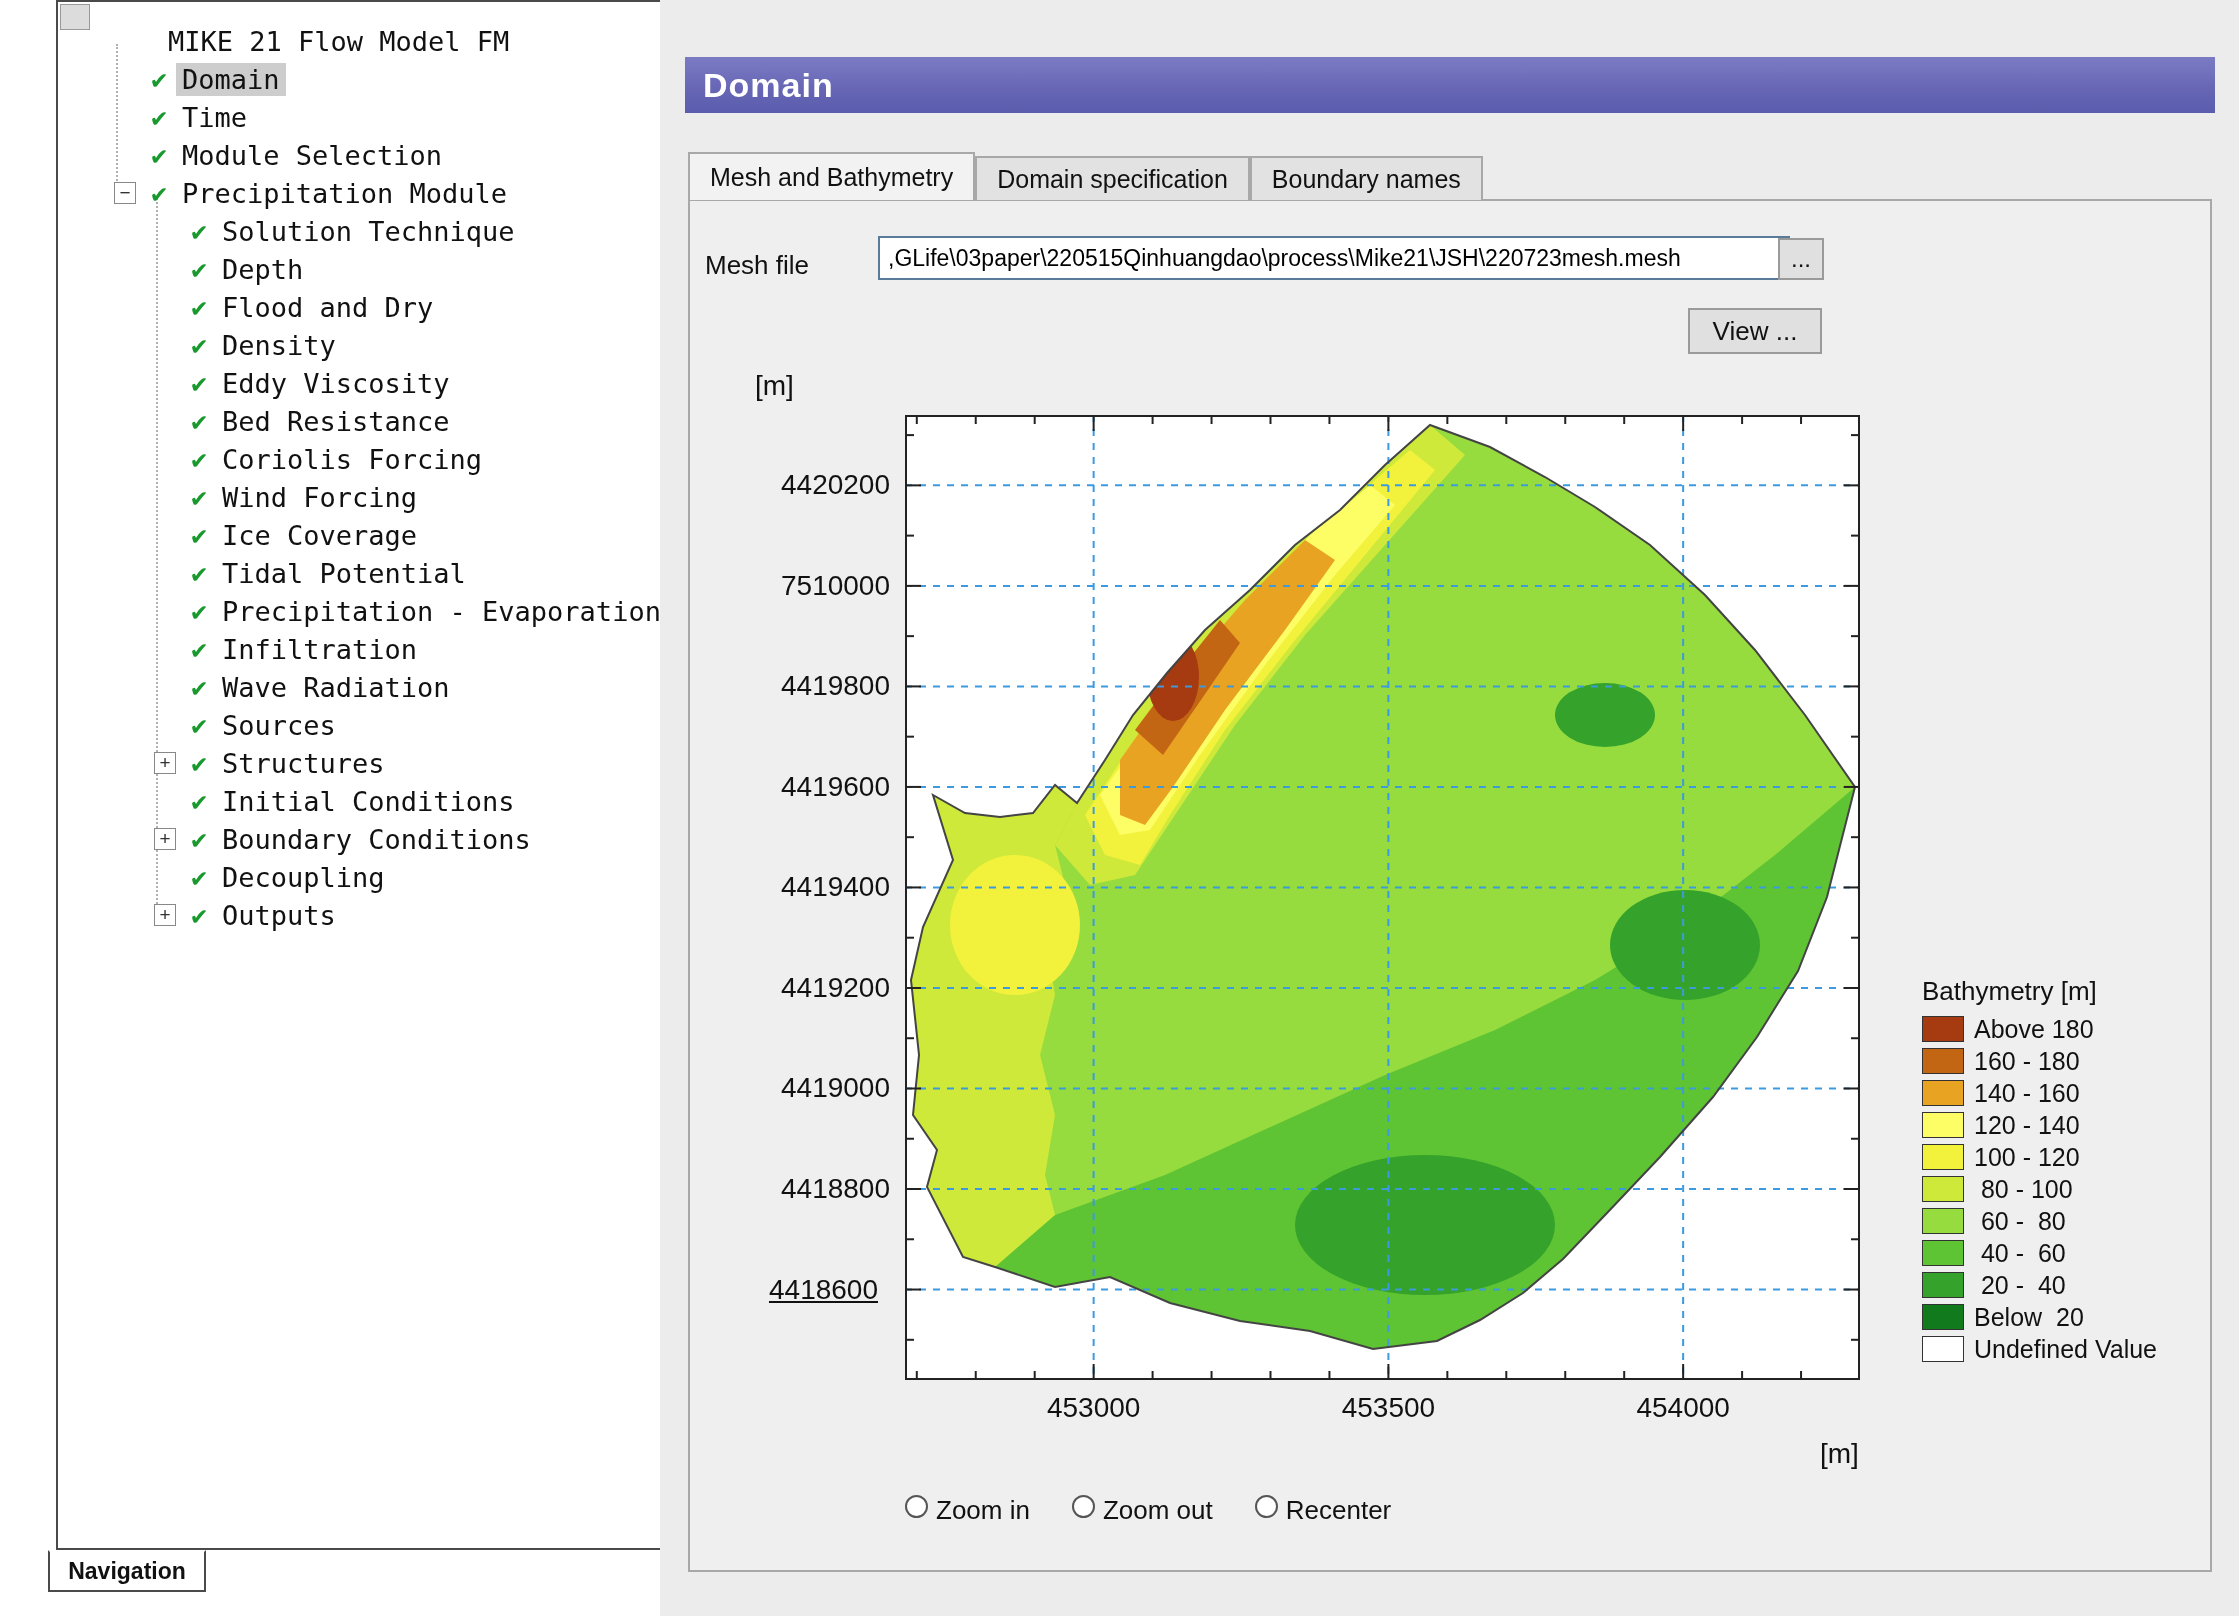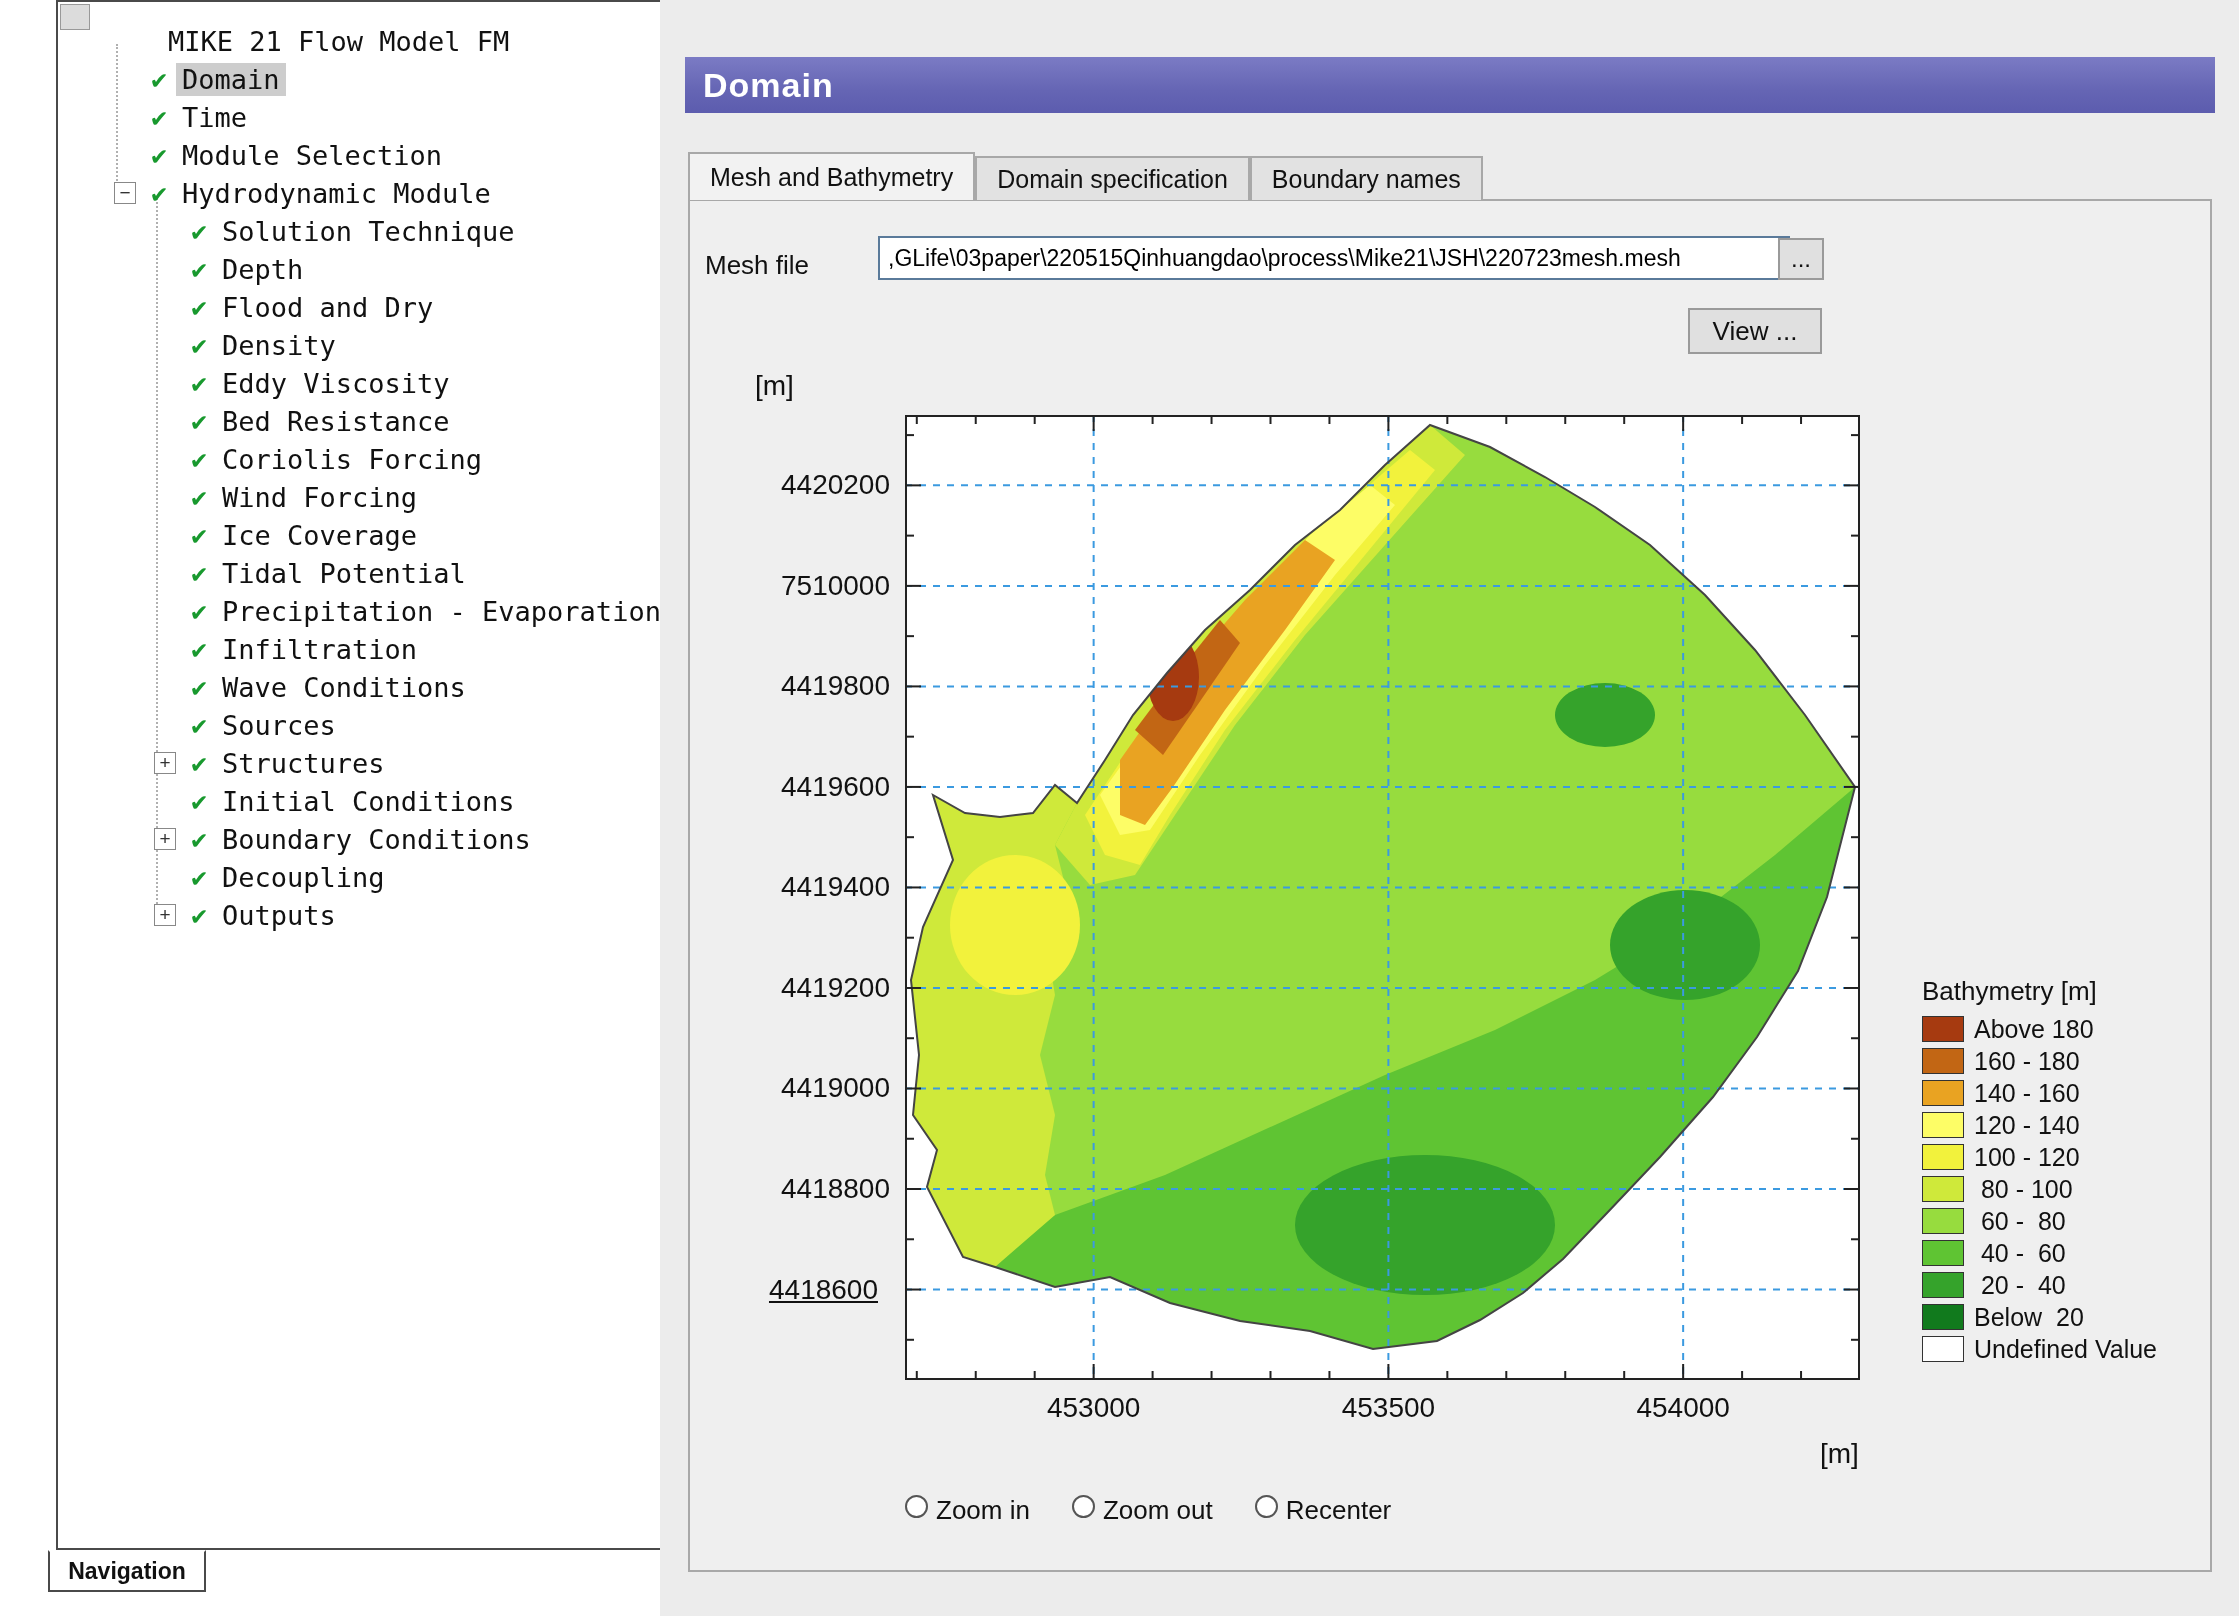--- a/index.html
+++ b/index.html
@@ -104,21 +104,21 @@
           <span class="exp"></span>
           <span class="chk">✔</span>
           <span class="lbl">Module Selection</span>
         </div>
         <div class="trow">
           <span class="sp l1"></span>
           <span class="exp">
             <span class="bx">−</span>
           </span>
           <span class="chk">✔</span>
-          <span class="lbl">Hydrodynamic Module</span>
+          <span class="lbl">Precipitation Module</span>
         </div>
         <div class="trow">
           <span class="sp l2"></span>
           <span class="exp"></span>
           <span class="chk">✔</span>
           <span class="lbl">Solution Technique</span>
         </div>
         <div class="trow">
           <span class="sp l2"></span>
           <span class="exp"></span>
@@ -182,21 +182,21 @@
         <div class="trow">
           <span class="sp l2"></span>
           <span class="exp"></span>
           <span class="chk">✔</span>
           <span class="lbl">Infiltration</span>
         </div>
         <div class="trow">
           <span class="sp l2"></span>
           <span class="exp"></span>
           <span class="chk">✔</span>
-          <span class="lbl">Wave Conditions</span>
+          <span class="lbl">Wave Radiation</span>
         </div>
         <div class="trow">
           <span class="sp l2"></span>
           <span class="exp"></span>
           <span class="chk">✔</span>
           <span class="lbl">Sources</span>
         </div>
         <div class="trow">
           <span class="sp l2"></span>
           <span class="exp">

